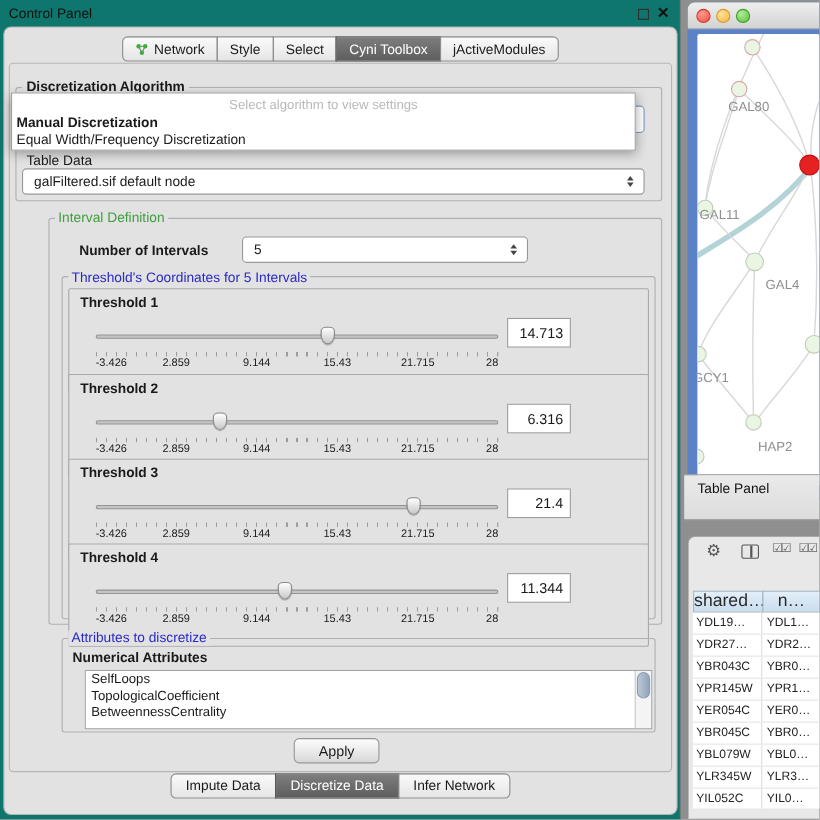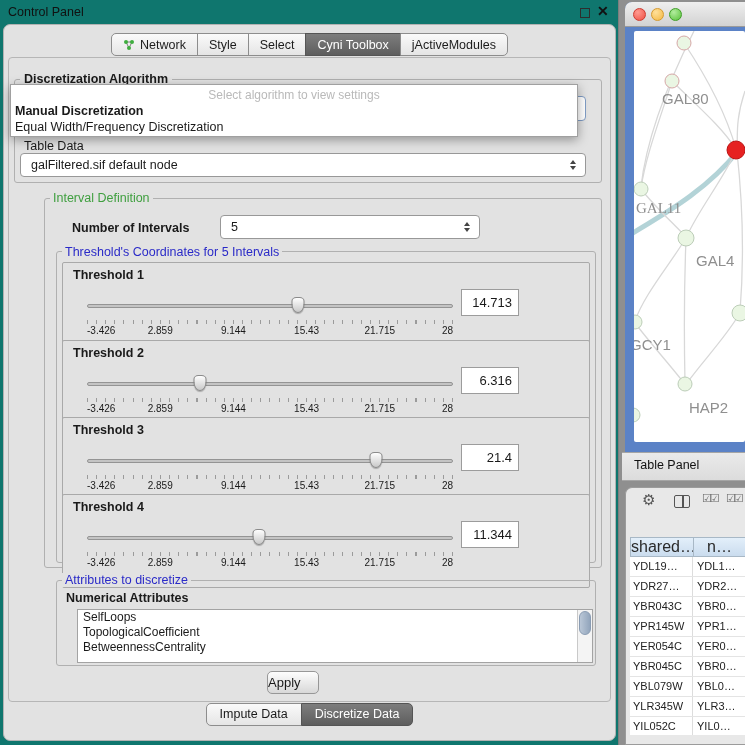--- a/index.html
+++ b/index.html
@@ -68,43 +68,43 @@
              text-align:right;padding-right:6px;line-height:25px;font-size:13px;}
 
   
   .na-label{position:absolute;left:66px;top:591px;font-weight:bold;font-size:12.5px;}
   .attr-list{position:absolute;left:64px;top:609px;width:516px;height:54px;background:#fff;border:1px solid #a3a3a3;overflow:hidden;margin-left:13px;}
   .attr-item{height:15px;line-height:15px;padding-left:5px;font-size:12px;}
   .sbar{position:absolute;right:0;top:0;width:15px;height:100%;background:#f4f4f4;border-left:1px solid #c9c9c9;}
   .sthumb{position:absolute;left:1px;top:1px;width:12px;height:24px;border-radius:6px;
           background:linear-gradient(90deg,#bac7d7,#92a5bc);border:1px solid #8a9cb3;}
 
-  .apply{position:absolute;left:267px;top:671px;width:52px;height:23px;border:1px solid #979797;border-radius:5px;
-         background:linear-gradient(#fdfdfd,#d8d8d8);line-height:21px;font-size:13px;}
+  .apply{position:absolute;left:267px;top:671px;width:78px;height:23px;border:1px solid #979797;border-radius:5px;
+         background:linear-gradient(#fdfdfd,#d8d8d8);text-align:center;line-height:21px;font-size:13px;}
 
   .btabs-row{position:absolute;left:0;top:703px;width:619px;display:flex;justify-content:center;}
   .btab{height:23px;line-height:21px;padding:0 13px;font-size:12.5px;background:linear-gradient(#fafafa,#e5e5e5);
         border:1px solid #8d8d8d;margin-left:-1px;text-align:center;}
   .btab:first-child{border-radius:5px 0 0 5px;margin-left:0;}
   .btab:last-child{border-radius:0 5px 5px 0;}
   .btab.sel{background:linear-gradient(#7d7d7d,#5e5e5e);color:#fff;border-color:#555;}
 
   
   #nw{position:absolute;left:625px;top:2px;width:120px;height:452px;background:#5b82c6;border-radius:7px 0 0 0;}
   .nw-title{position:absolute;left:0;top:0;width:100%;height:25px;background:linear-gradient(#efefef,#d2d2d2);
             border-radius:7px 0 0 0;border-bottom:1px solid #9a9a9a;}
   .light{position:absolute;top:6px;width:13px;height:13px;border-radius:50%;}
   .lr{left:8px;background:radial-gradient(circle at 35% 30%,#ff9a90,#ee4f43);border:1px solid #ce3a30;}
   .ly{left:26px;background:radial-gradient(circle at 35% 30%,#ffe09a,#f3b843);border:1px solid #d69a2e;}
   .lg{left:44px;background:radial-gradient(circle at 35% 30%,#b2ec9e,#58c139);border:1px solid #3f9e27;}
   .nw-canvas{position:absolute;left:9px;top:29px;width:111px;height:411px;background:#fff;border-radius:2px;overflow:hidden;}
-  .nlabel{position:absolute;font-size:15px;color:#8f8f8f;white-space:nowrap;}
-
-  
-  #tp-bar{position:absolute;left:622px;top:452px;width:123px;height:29px;background:linear-gradient(#eaeaea,#dcdcdc);
+  .nlabel{position:absolute;font-size:12px;color:#8f8f8f;white-space:nowrap;}
+
+  
+  #tp-bar{position:absolute;left:622px;top:431px;width:123px;height:42px;background:linear-gradient(#eaeaea,#dcdcdc);
           border-top:1px solid #a5a5a5;border-bottom:1px solid #a5a5a5;}
   #tp-bar span{position:absolute;left:12px;line-height:25px;font-size:12.5px;color:#111;}
   #tw{position:absolute;left:625px;top:487px;width:120px;height:258px;background:#e8e8e8;border:1px solid #9b9b9b;
       border-right:none;border-radius:7px 0 0 0;}
   .tw-gear{position:absolute;left:16px;top:3px;font-size:15px;color:#555;}
   .tw-cols{position:absolute;left:48px;top:7px;width:16px;height:13px;border:1.5px solid #555;border-radius:2px;}
   .tw-cols i{position:absolute;left:50%;top:0;bottom:0;width:1.5px;background:#555;}
   .tw-checks{position:absolute;top:4px;font-size:11px;color:#666;letter-spacing:-2px;}
   .thead{position:absolute;left:4px;top:49px;display:flex;}
   .thcell{height:20px;background:linear-gradient(#e3effa,#cadcee);border:1px solid #a8b8c6;margin-left:-1px;
@@ -270,20 +270,21 @@
     <div class="sbar">
         <div class="sthumb"></div>
       </div>
   </div>
 
   <div class="apply">Apply</div>
 
   <div class="btabs-row">
     <div class="btab">Impute Data</div>
     <div class="btab sel">Discretize Data</div>
+    <div class="btab">Infer Network</div>
   </div>
 </div>
 
 <div id="nw">
   <div class="nw-title">
     <span class="light lr"></span>
     <span class="light ly"></span>
     <span class="light lg"></span>
   </div>
   <div class="nw-canvas">
@@ -309,21 +310,21 @@
         <circle cx="7" cy="158" r="7"></circle>
         <circle cx="52" cy="207" r="8"></circle>
         <circle cx="106" cy="282" r="8"></circle>
         <circle cx="1" cy="291" r="7"></circle>
         <circle cx="51" cy="353" r="7"></circle>
         <circle cx="-1" cy="384" r="7"></circle>
       </g>
       <circle cx="102" cy="119" r="9" fill="#e62121" stroke="#bb1414"></circle>
     </svg>
     <span class="nlabel" style="left:28px;top:59px;">GAL80</span>
-    <span class="nlabel" style="left:2px;top:169px;font-family:Liberation Serif, serif;">GAL11</span>
+    <span class="nlabel" style="left:2px;top:157px;">GAL11</span>
     <span class="nlabel" style="left:62px;top:221px;">GAL4</span>
     <span class="nlabel" style="left:-4px;top:305px;">GCY1</span>
     <span class="nlabel" style="left:55px;top:368px;">HAP2</span>
   </div>
 </div>
 
 <div id="tp-bar">
   <span>Table Panel</span>
 </div>
 

